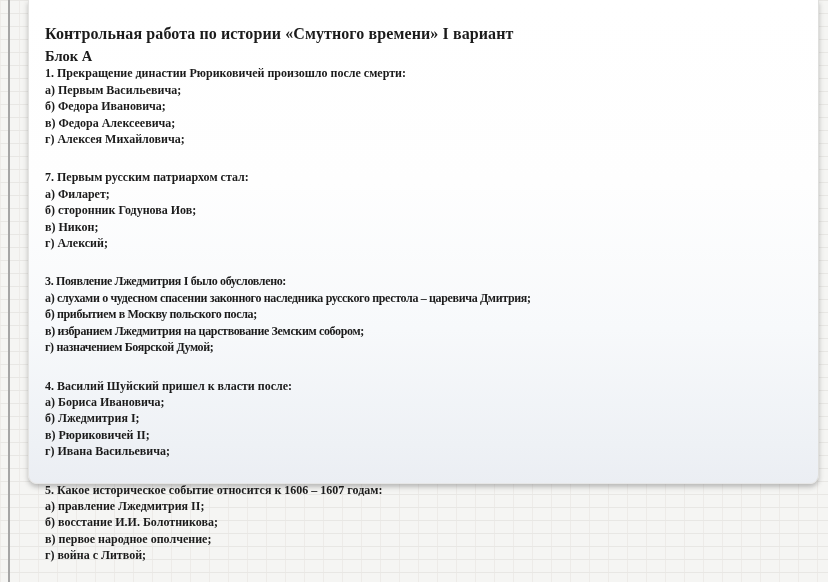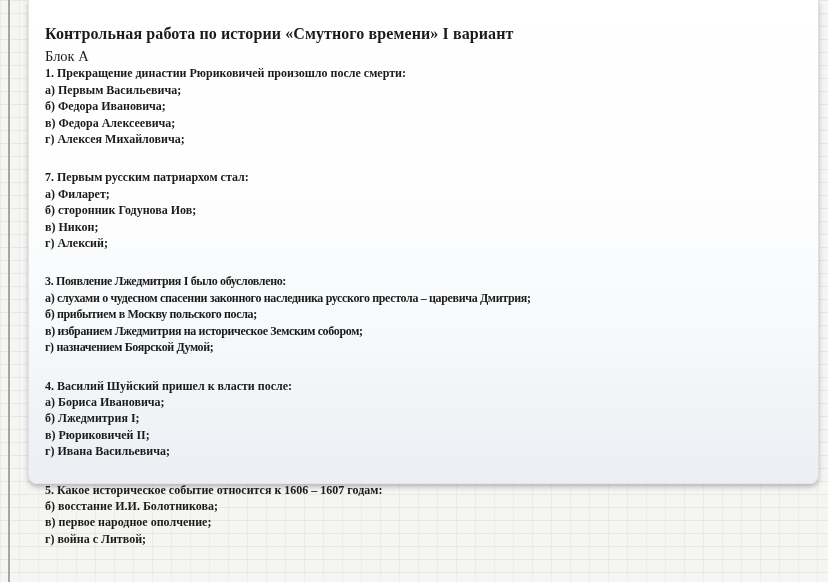--- a/index.html
+++ b/index.html
@@ -58,21 +58,21 @@
     margin: 0 0 4px 0;
     font-size: 16px;
     line-height: 20px;
     font-weight: bold;
     letter-spacing: 0.1px;
   }
 
   .section-heading {
     font-size: 14.5px;
     line-height: 16.4px;
-    font-weight: normal;
+    font-weight: bold;
     margin: 0 0 1px 0;
   }
 
   .question-block {
     margin: 0 0 22px 0;
   }
 
   .q-line, .opt-line {
     font-size: 12px;
     line-height: 16.4px;
@@ -112,33 +112,34 @@
       <div class="opt-line">а) Филарет;</div>
       <div class="opt-line">б) сторонник Годунова Иов;</div>
       <div class="opt-line">в) Никон;</div>
       <div class="opt-line">г) Алексий;</div>
     </div>
 
     <div class="question-block condensed">
       <div class="q-line">3. Появление Лжедмитрия I было обусловлено:</div>
       <div class="opt-line">а) слухами о чудесном спасении законного наследника русского престола – царевича Дмитрия;</div>
       <div class="opt-line">б) прибытием в Москву польского посла;</div>
-      <div class="opt-line">в) избранием Лжедмитрия на историческое Земским собором;</div>
+      <div class="opt-line">в) избранием Лжедмитрия на царствование Земским собором;</div>
       <div class="opt-line">г) назначением Боярской Думой;</div>
     </div>
 
     <div class="question-block">
       <div class="q-line">4. Василий Шуйский пришел к власти после:</div>
       <div class="opt-line">а) Бориса Ивановича;</div>
       <div class="opt-line">б) Лжедмитрия I;</div>
       <div class="opt-line">в) Рюриковичей II;</div>
       <div class="opt-line">г) Ивана Васильевича;</div>
     </div>
 
     <div class="question-block">
       <div class="q-line">5. Какое историческое событие относится к 1606 – 1607 годам:</div>
+      <div class="opt-line">а) правление Лжедмитрия II;</div>
       <div class="opt-line">б) восстание И.И. Болотникова;</div>
       <div class="opt-line">в) первое народное ополчение;</div>
       <div class="opt-line">г) война с Литвой;</div>
     </div>
 
   </div>
 </div>
 
 </body></html>

